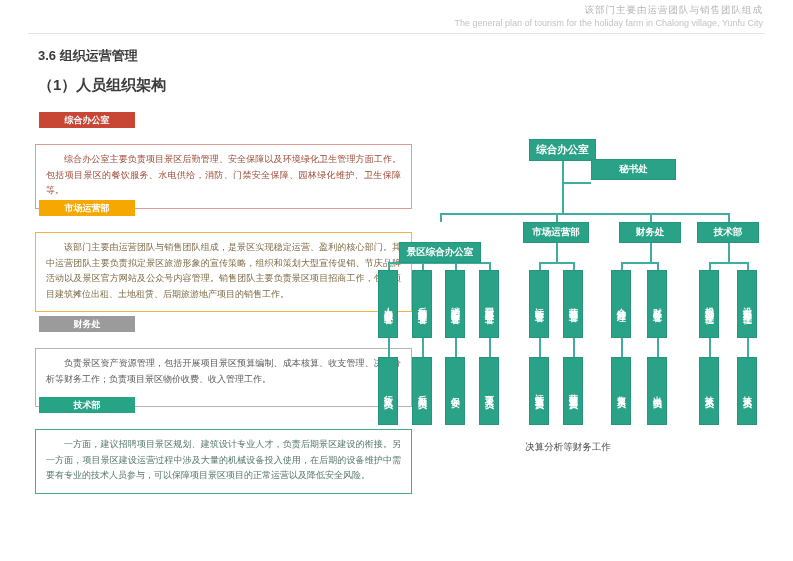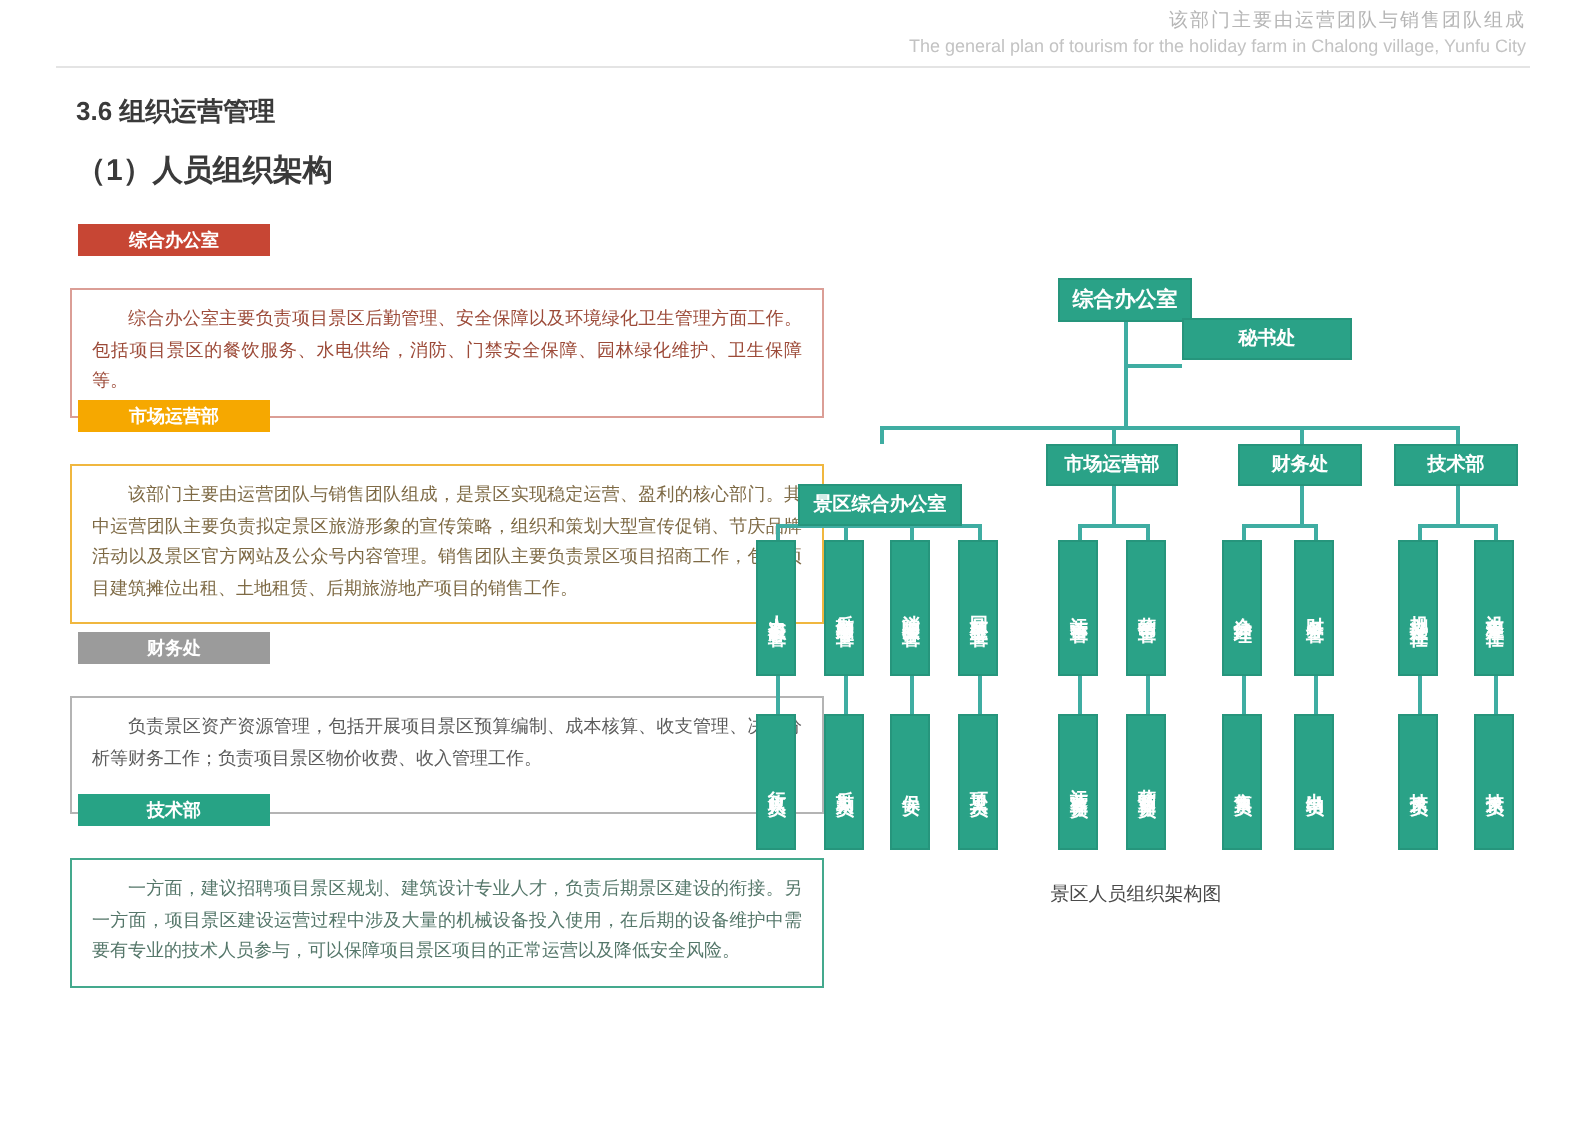--- a/index.html
+++ b/index.html
@@ -136,13 +136,13 @@
 <div class="node v" style="left:412px;top:357px;">后勤人员</div>
 <div class="node v" style="left:445px;top:357px;">保安</div>
 <div class="node v" style="left:479px;top:357px;">环卫人员</div>
 <div class="node v" style="left:529px;top:357px;">运营业务员</div>
 <div class="node v" style="left:563px;top:357px;">营销业务员</div>
 <div class="node v" style="left:611px;top:357px;">售票员</div>
 <div class="node v" style="left:647px;top:357px;">出纳员</div>
 <div class="node v" style="left:699px;top:357px;">技术员</div>
 <div class="node v" style="left:737px;top:357px;">技术员</div>
 
-<div class="chart-caption">景区人员组织架构图</div>
+<div class="chart-caption">决算分析等财务工作</div>
 
 </body></html>

